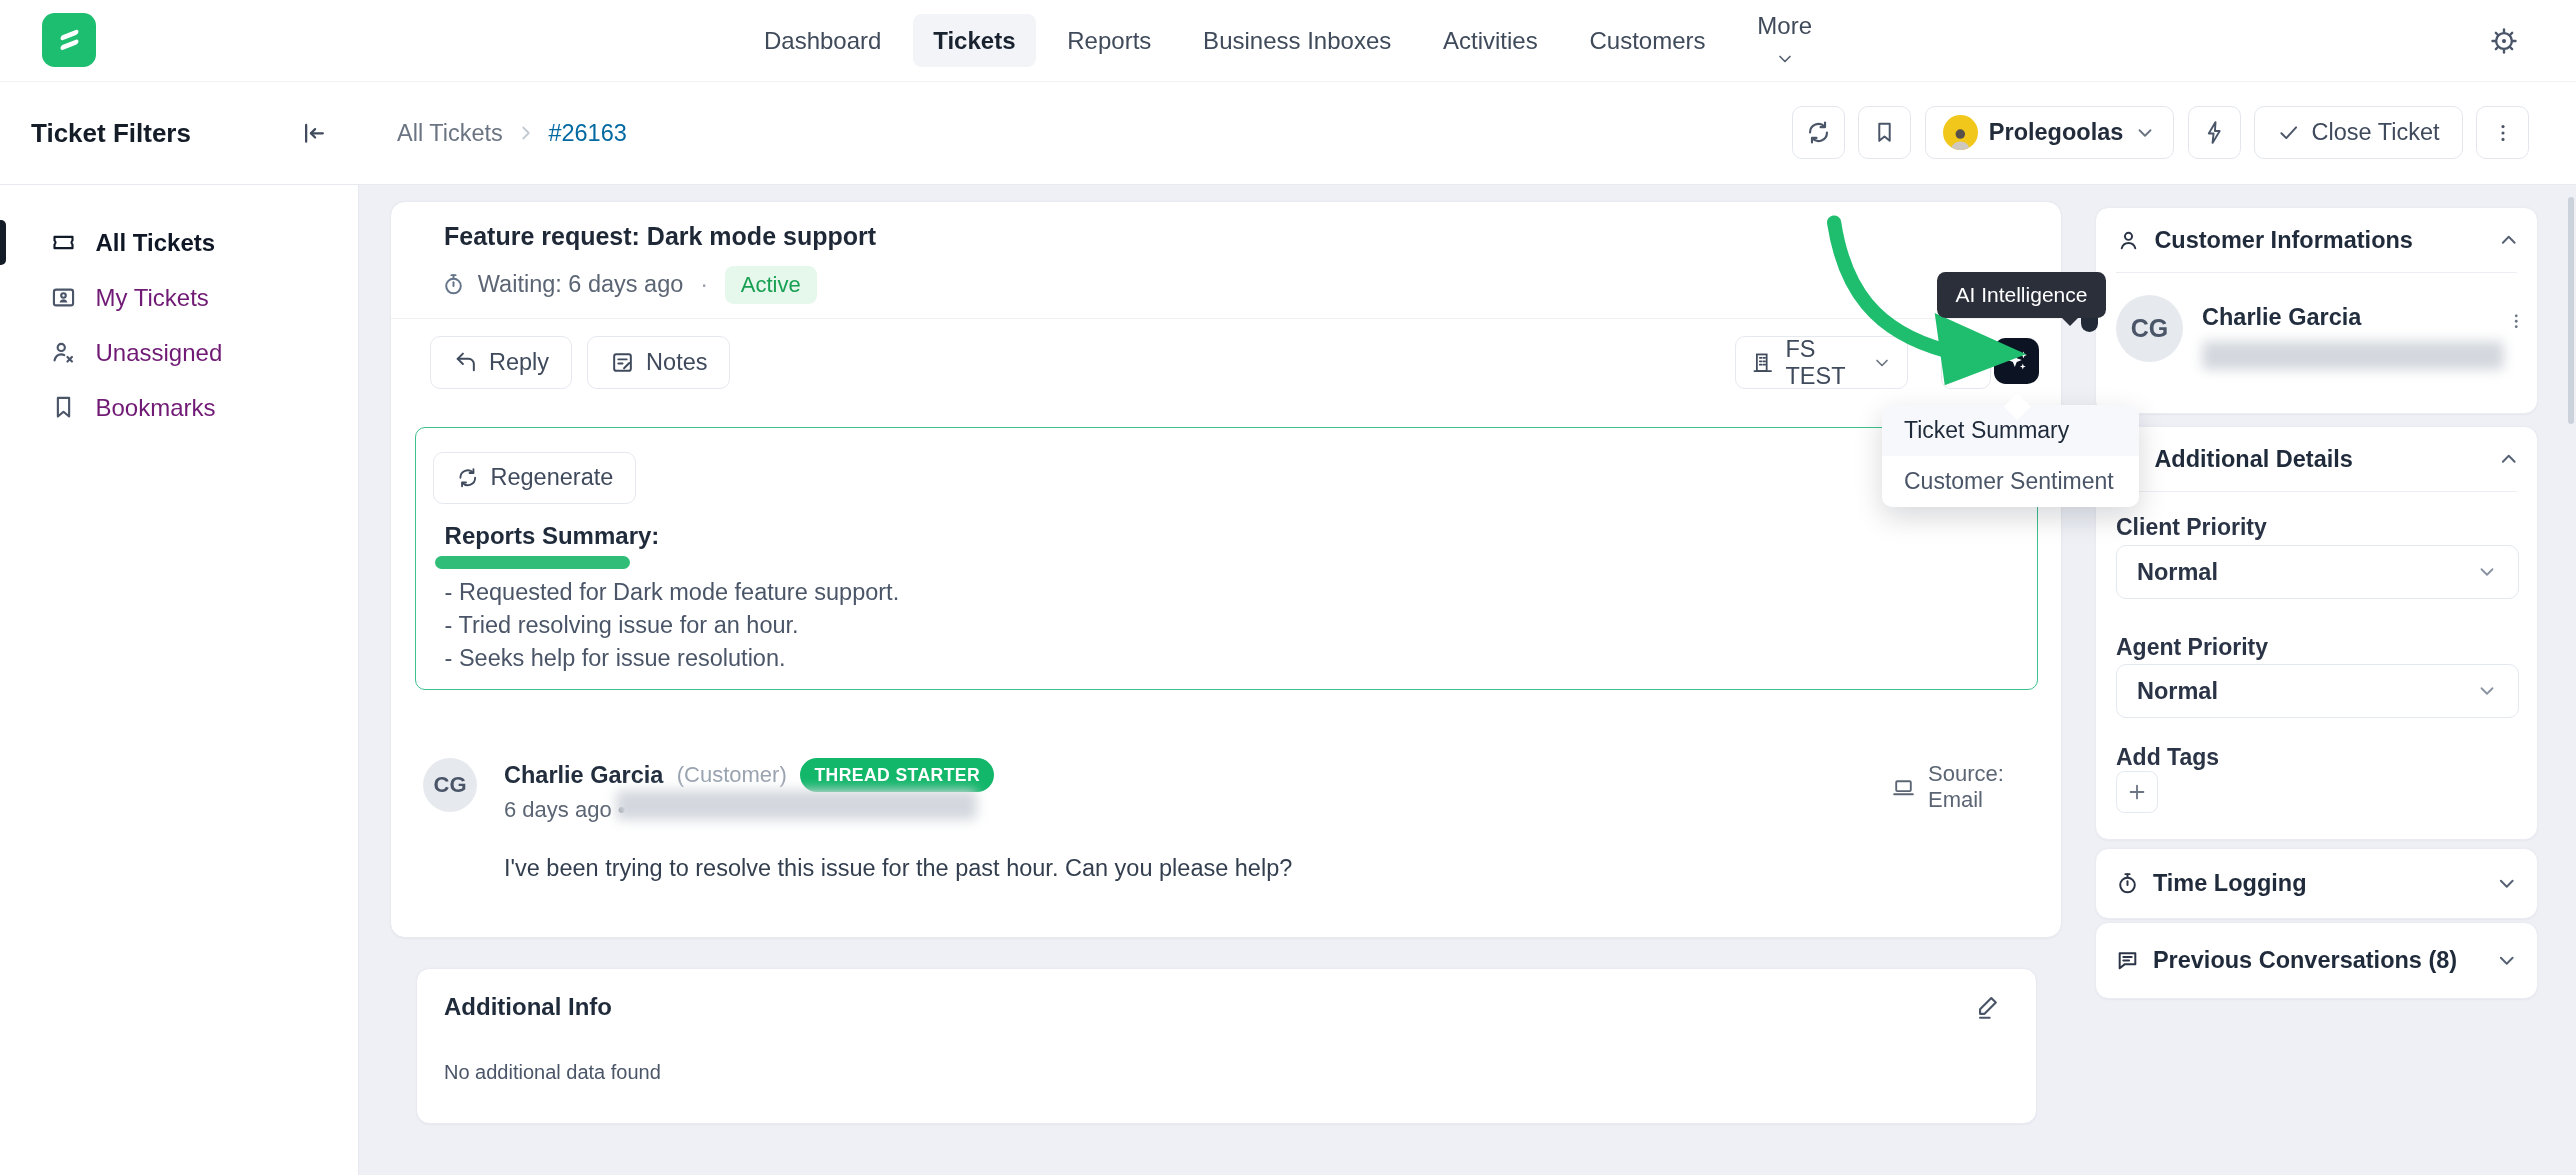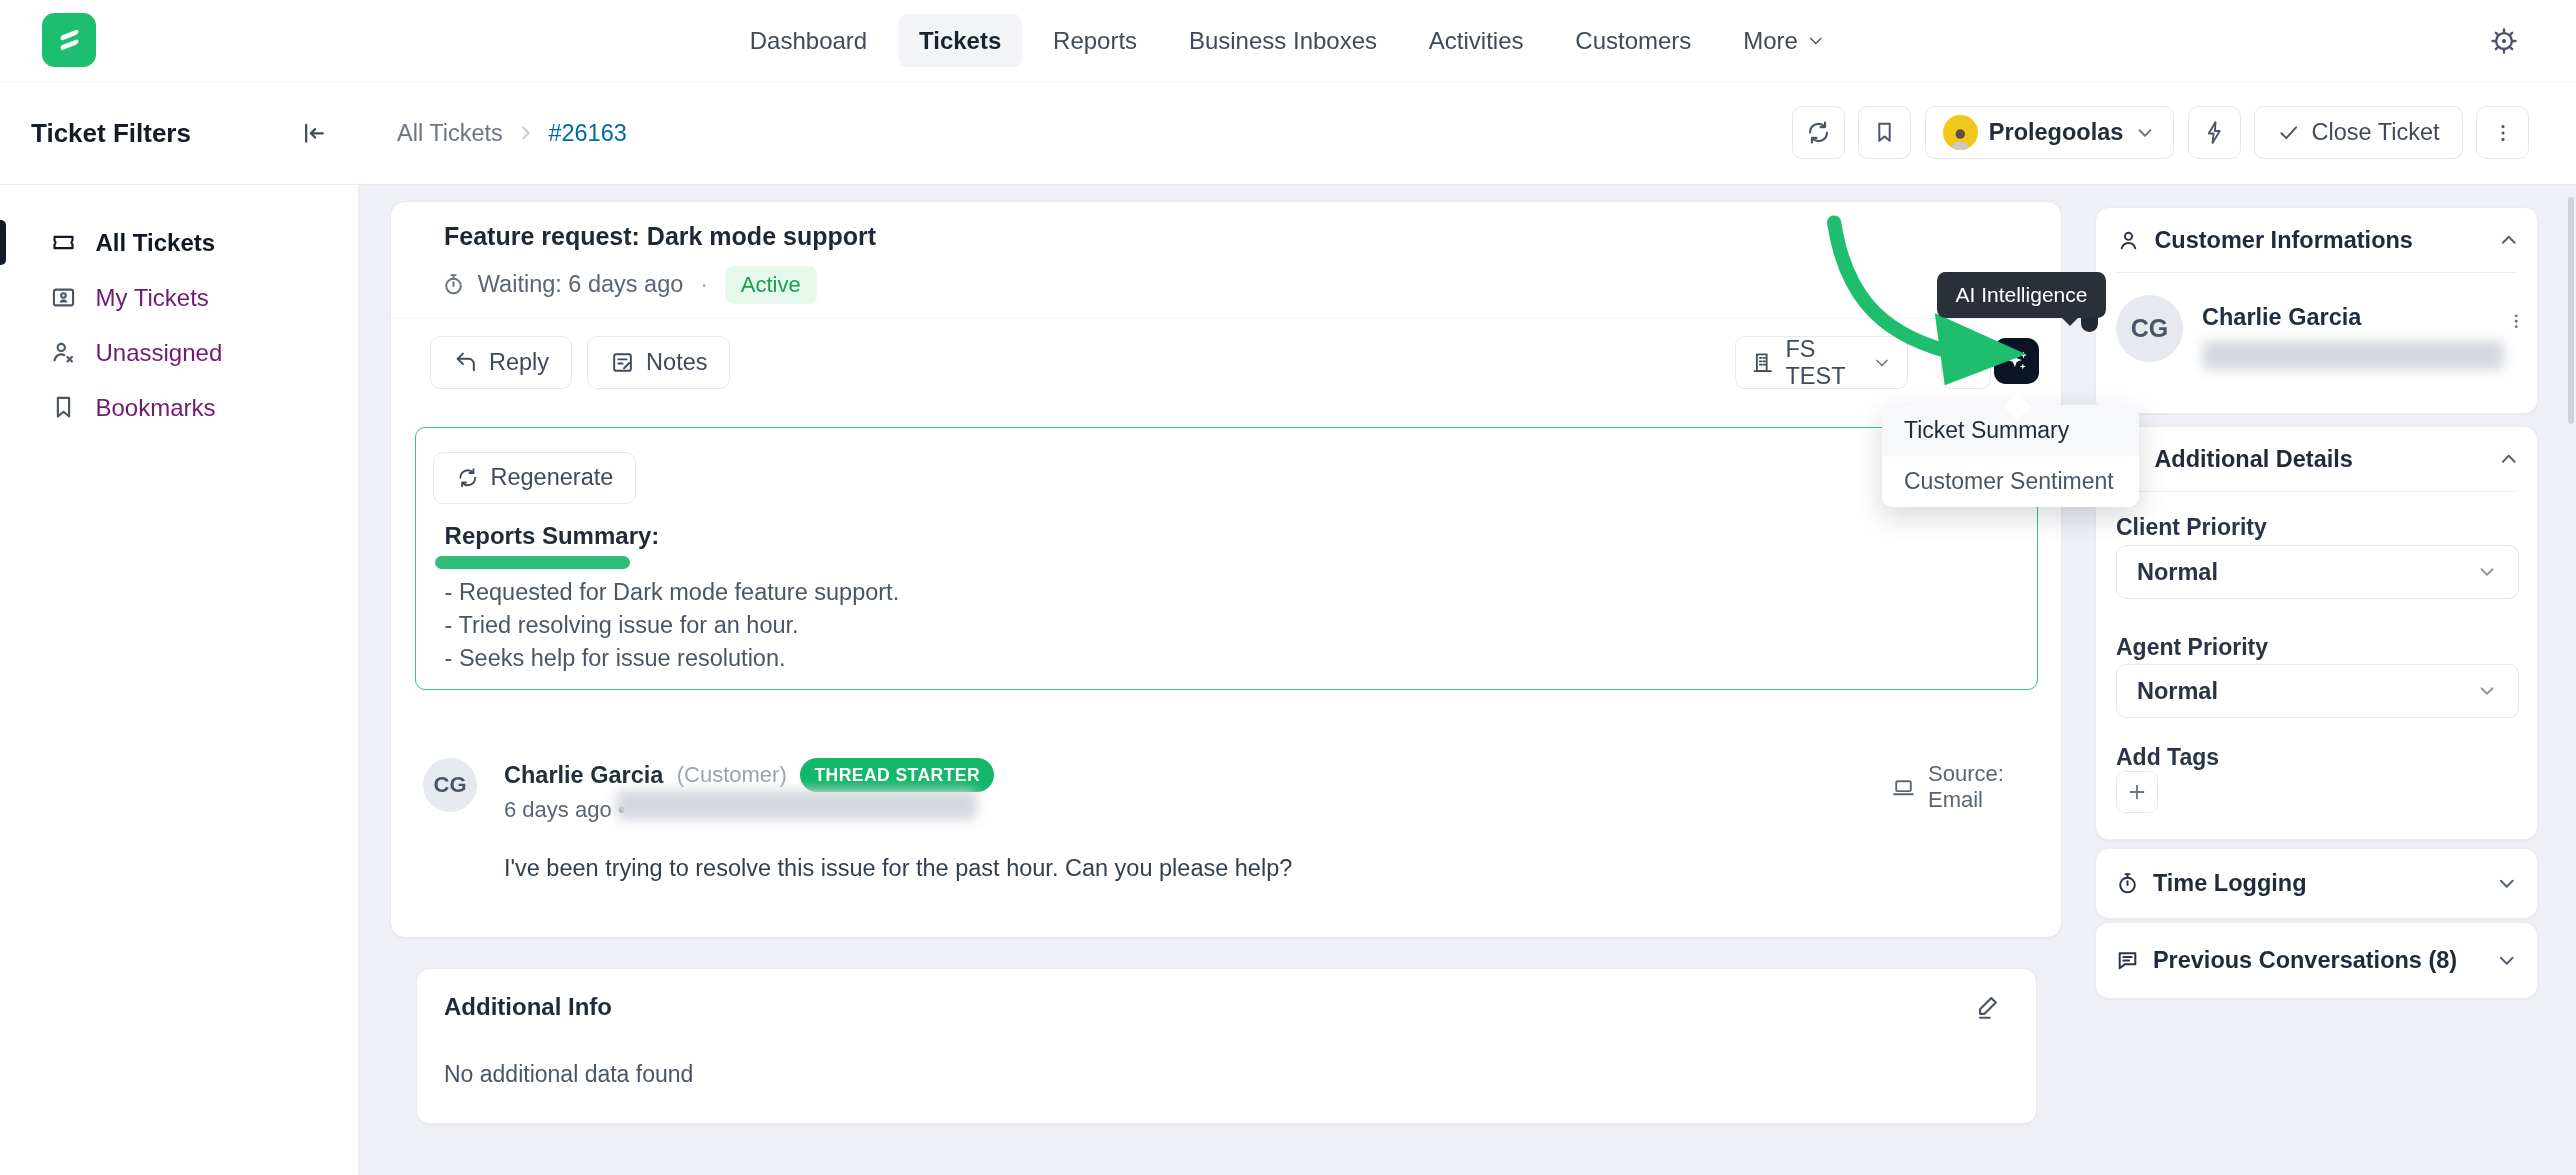--- a/index.html
+++ b/index.html
@@ -9,21 +9,21 @@
   .icn{flex:0 0 auto;}
 
   
   .topbar{position:relative;height:81px;background:#fff;border-bottom:0.8px solid #f1f2f6;
           display:flex;align-items:center;}
   .logo{position:absolute;left:42px;top:13.4px;width:54px;height:54px;border-radius:12.6px;
         background:#1ebe70;display:flex;align-items:center;justify-content:center;cursor:pointer;}
   .mainnav{position:absolute;left:50%;transform:translateX(-50%);display:flex;align-items:center;gap:11.8px;}
   .navitem{font-size:24px;color:#3f4a5a;padding:12.6px 20px;border-radius:8.4px;white-space:nowrap;cursor:pointer;}
   .navitem.active{background:#f2f4f8;color:#19222f;font-weight:600;}
-  .navitem.more{display:flex;align-items:center;gap:8.4px;}
+  .navitem.more{display:flex;align-items:center;gap:8.4px;flex-direction:column;}
   .gearbtn{position:absolute;right:54px;top:22px;width:37px;height:37px;color:#4a5568;
            display:flex;align-items:center;justify-content:center;cursor:pointer;}
 
   
   .subbar{position:relative;height:102px;background:#fff;border-bottom:0.8px solid #e7e9ef;}
   .filters-head{position:absolute;left:0;top:0;width:359px;height:100%;display:flex;align-items:center;}
   .filters-title{margin-left:31px;font-size:26px;font-weight:700;color:#141c28;}
   .collapse-btn{position:absolute;left:296px;top:34px;width:35px;height:35px;color:#3f4a5c;
                 display:flex;align-items:center;justify-content:center;cursor:pointer;}
   .crumb{position:absolute;left:397px;top:0;height:100%;display:flex;align-items:center;gap:11.8px;font-size:23.5px;}
@@ -88,21 +88,21 @@
               font-size:22px;color:#5b6574;}
   .msg-meta{position:absolute;left:113px;top:595px;font-size:22px;color:#5b6574;}
   .blur-bar{background:#d4d8de;border-radius:5px;filter:blur(5.9px);}
   .msg-blur{position:absolute;left:225px;top:588px;width:361px;height:30px;}
   .msg-body{position:absolute;left:113px;top:653px;font-size:23.5px;color:#333f4f;}
 
   
   .info-card{left:57px;top:783px;width:1621px;height:156px;border-radius:13.4px;}
   .info-title{position:absolute;left:27px;top:23.5px;font-size:24px;font-weight:700;color:#1f2a3a;}
   .info-edit{position:absolute;right:34px;top:23.5px;color:#4a5568;cursor:pointer;}
-  .info-empty{position:absolute;left:27px;top:92px;font-size:23px;color:#4a5568;}
+  .info-empty{position:absolute;left:27px;top:92px;font-size:20px;color:#4a5568;}
 
   
   .rcard{position:absolute;left:1736px;width:443px;background:#fff;border:0.8px solid #eaecf2;border-radius:13.4px;
          box-shadow:0 0.8px 1.7px rgba(16,24,40,.04);box-sizing:border-box;}
   .rhead{position:absolute;left:20px;right:17px;top:18.5px;display:flex;align-items:center;gap:13.4px;}
   .rhead-title{font-size:23.5px;font-weight:600;color:#1f2a3a;flex:1;}
   .rhead .icn{color:#2a3446;}
   .chev{color:#566173;cursor:pointer;}
   .rdiv{position:absolute;left:20px;right:20px;top:64px;height:0.8px;background:#eceef3;}
 

